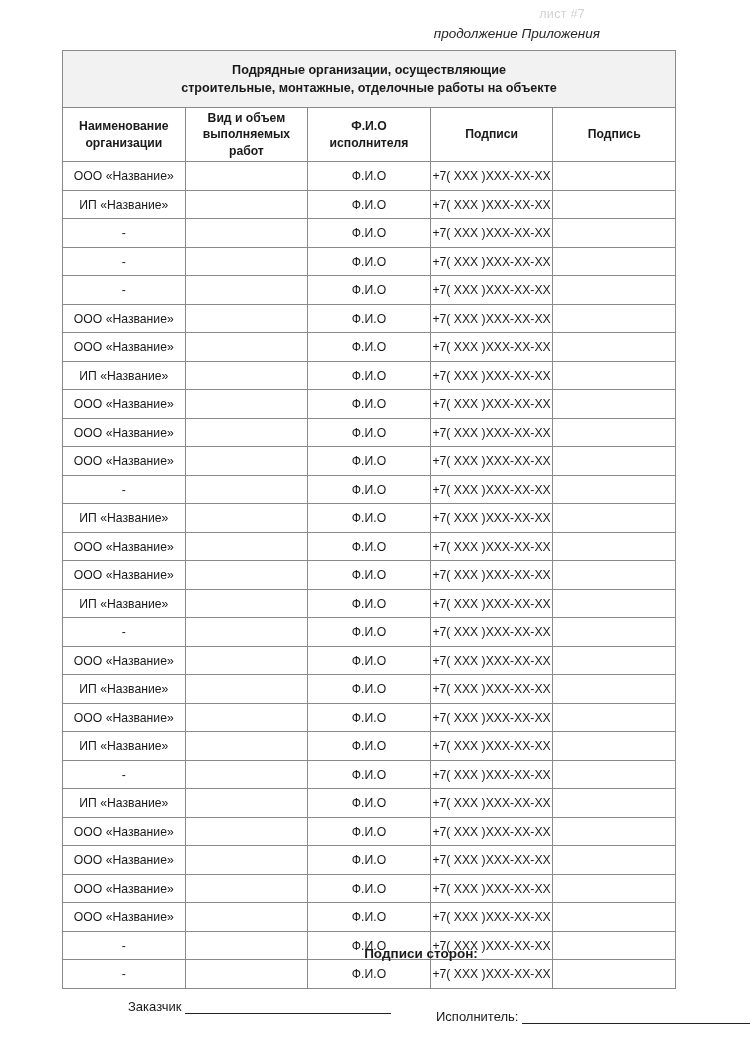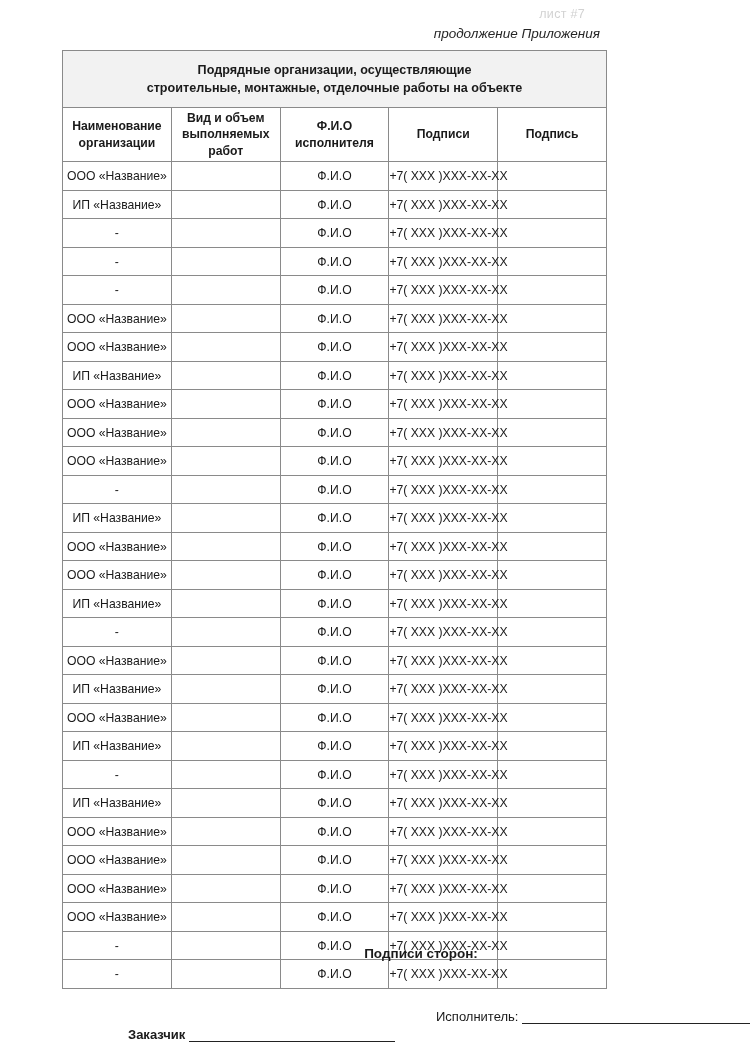--- a/index.html
+++ b/index.html
@@ -45,21 +45,21 @@
 
   
   #contractors-table-wrap {
     position: absolute;
     left: 62px;
     top: 50px;
     width: 643px;
   }
   table.sheet {
     border-collapse: collapse;
-    width: 545px;
+    width: 614px;
     table-layout: fixed;
   }
   table.sheet td, table.sheet th {
     border: 1px solid #8a8a8a;
     padding: 0;
     vertical-align: middle;
   }
   
   tr.title-row td {
     background: #f2f2f2;
@@ -130,21 +130,21 @@
     align-items: flex-end;
     font-size: 13px;
     white-space: nowrap;
   }
   .sig-group .sig-label { padding-right: 4px; }
   .sig-rule {
     display: inline-block;
     border-bottom: 1.6px solid #222;
     height: 12px;
   }
-  #sig-customer { left: 82px; top: 28px; font-weight: bold; }
+  #sig-customer { left: 82px; top: 0; }
   #sig-customer .sig-rule { width: 206px; }
   #sig-contractor { left: 390px; top: 10px; }
   #sig-contractor .sig-rule { width: 232px; }
 </style>
 </head>
 <body>
 
 <div id="page-header">
   <div id="sheet-number">лист #7</div>
   <div id="continuation-note">продолжение Приложения</div>

